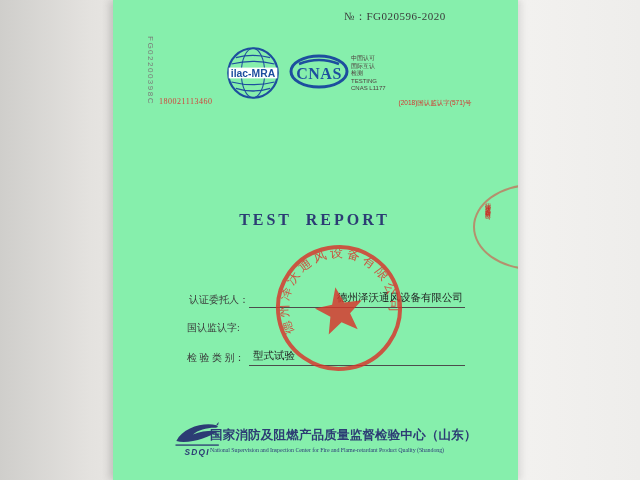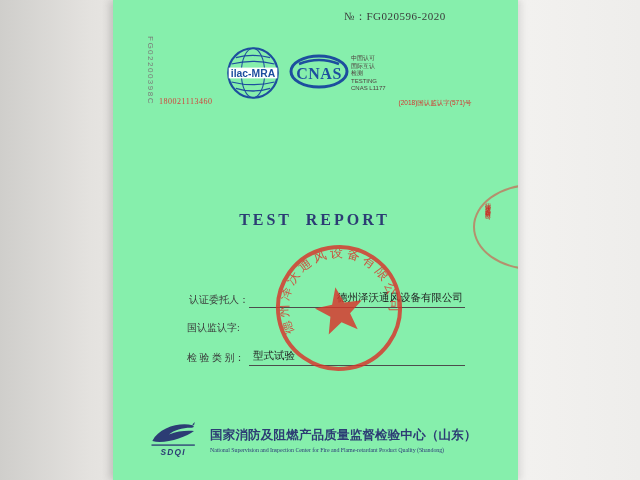--- a/index.html
+++ b/index.html
@@ -77,21 +77,21 @@
   .edge-stamp {
     position:absolute; left:360px; top:184px; width:120px; height:86px;
     border:2px solid rgba(219,66,58,.55); border-radius:50%;
   }
   .edge-stamp-text {
     position:absolute; left:8px; top:12px; height:56px; overflow:hidden;
     writing-mode:vertical-rl; font-size:6px; letter-spacing:1px;
     color:rgba(205,40,35,.75); font-family:"Liberation Sans",sans-serif;
   }
   
-  .footer-logo { position:absolute; left:36px; top:421px; }
+  .footer-logo { position:absolute; left:60px; top:421px; }
   .footer-zh {
     position:absolute; left:97px; top:427px; white-space:nowrap;
     font-family:Liberation Mono, monospace;
     font-size:12.5px; font-weight:bold; color:#2c3c74; letter-spacing:.2px;
   }
   .footer-en {
     position:absolute; left:97px; top:447px; white-space:nowrap;
     font-size:6px; color:#31417a; letter-spacing:-.1px;
   }
 </style>

